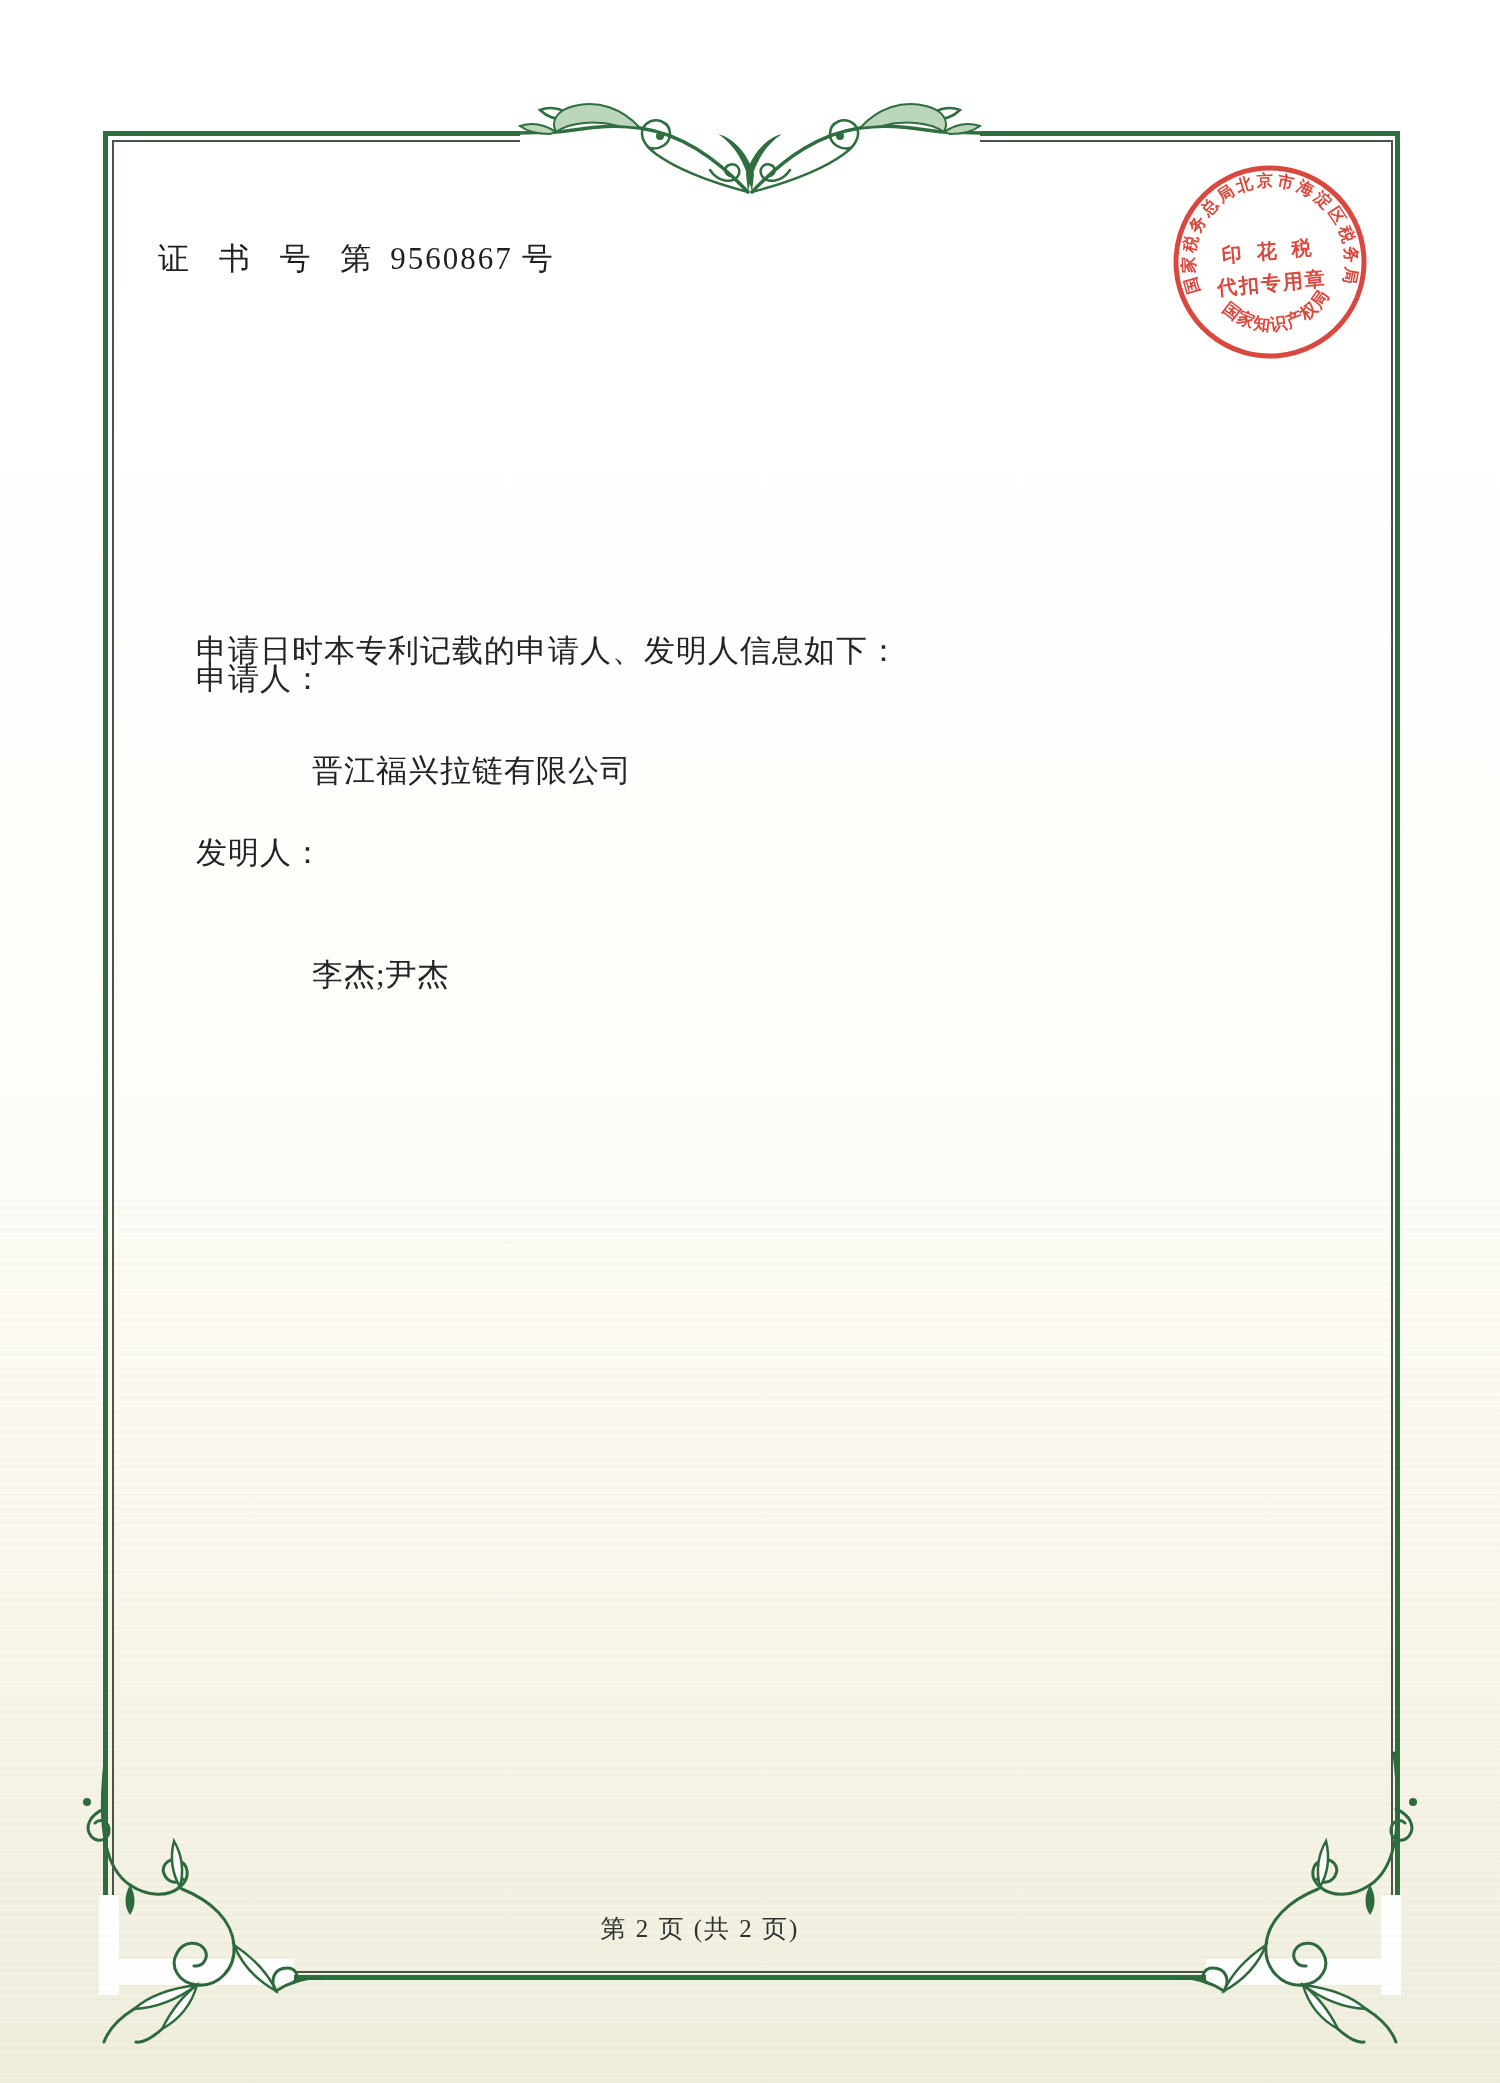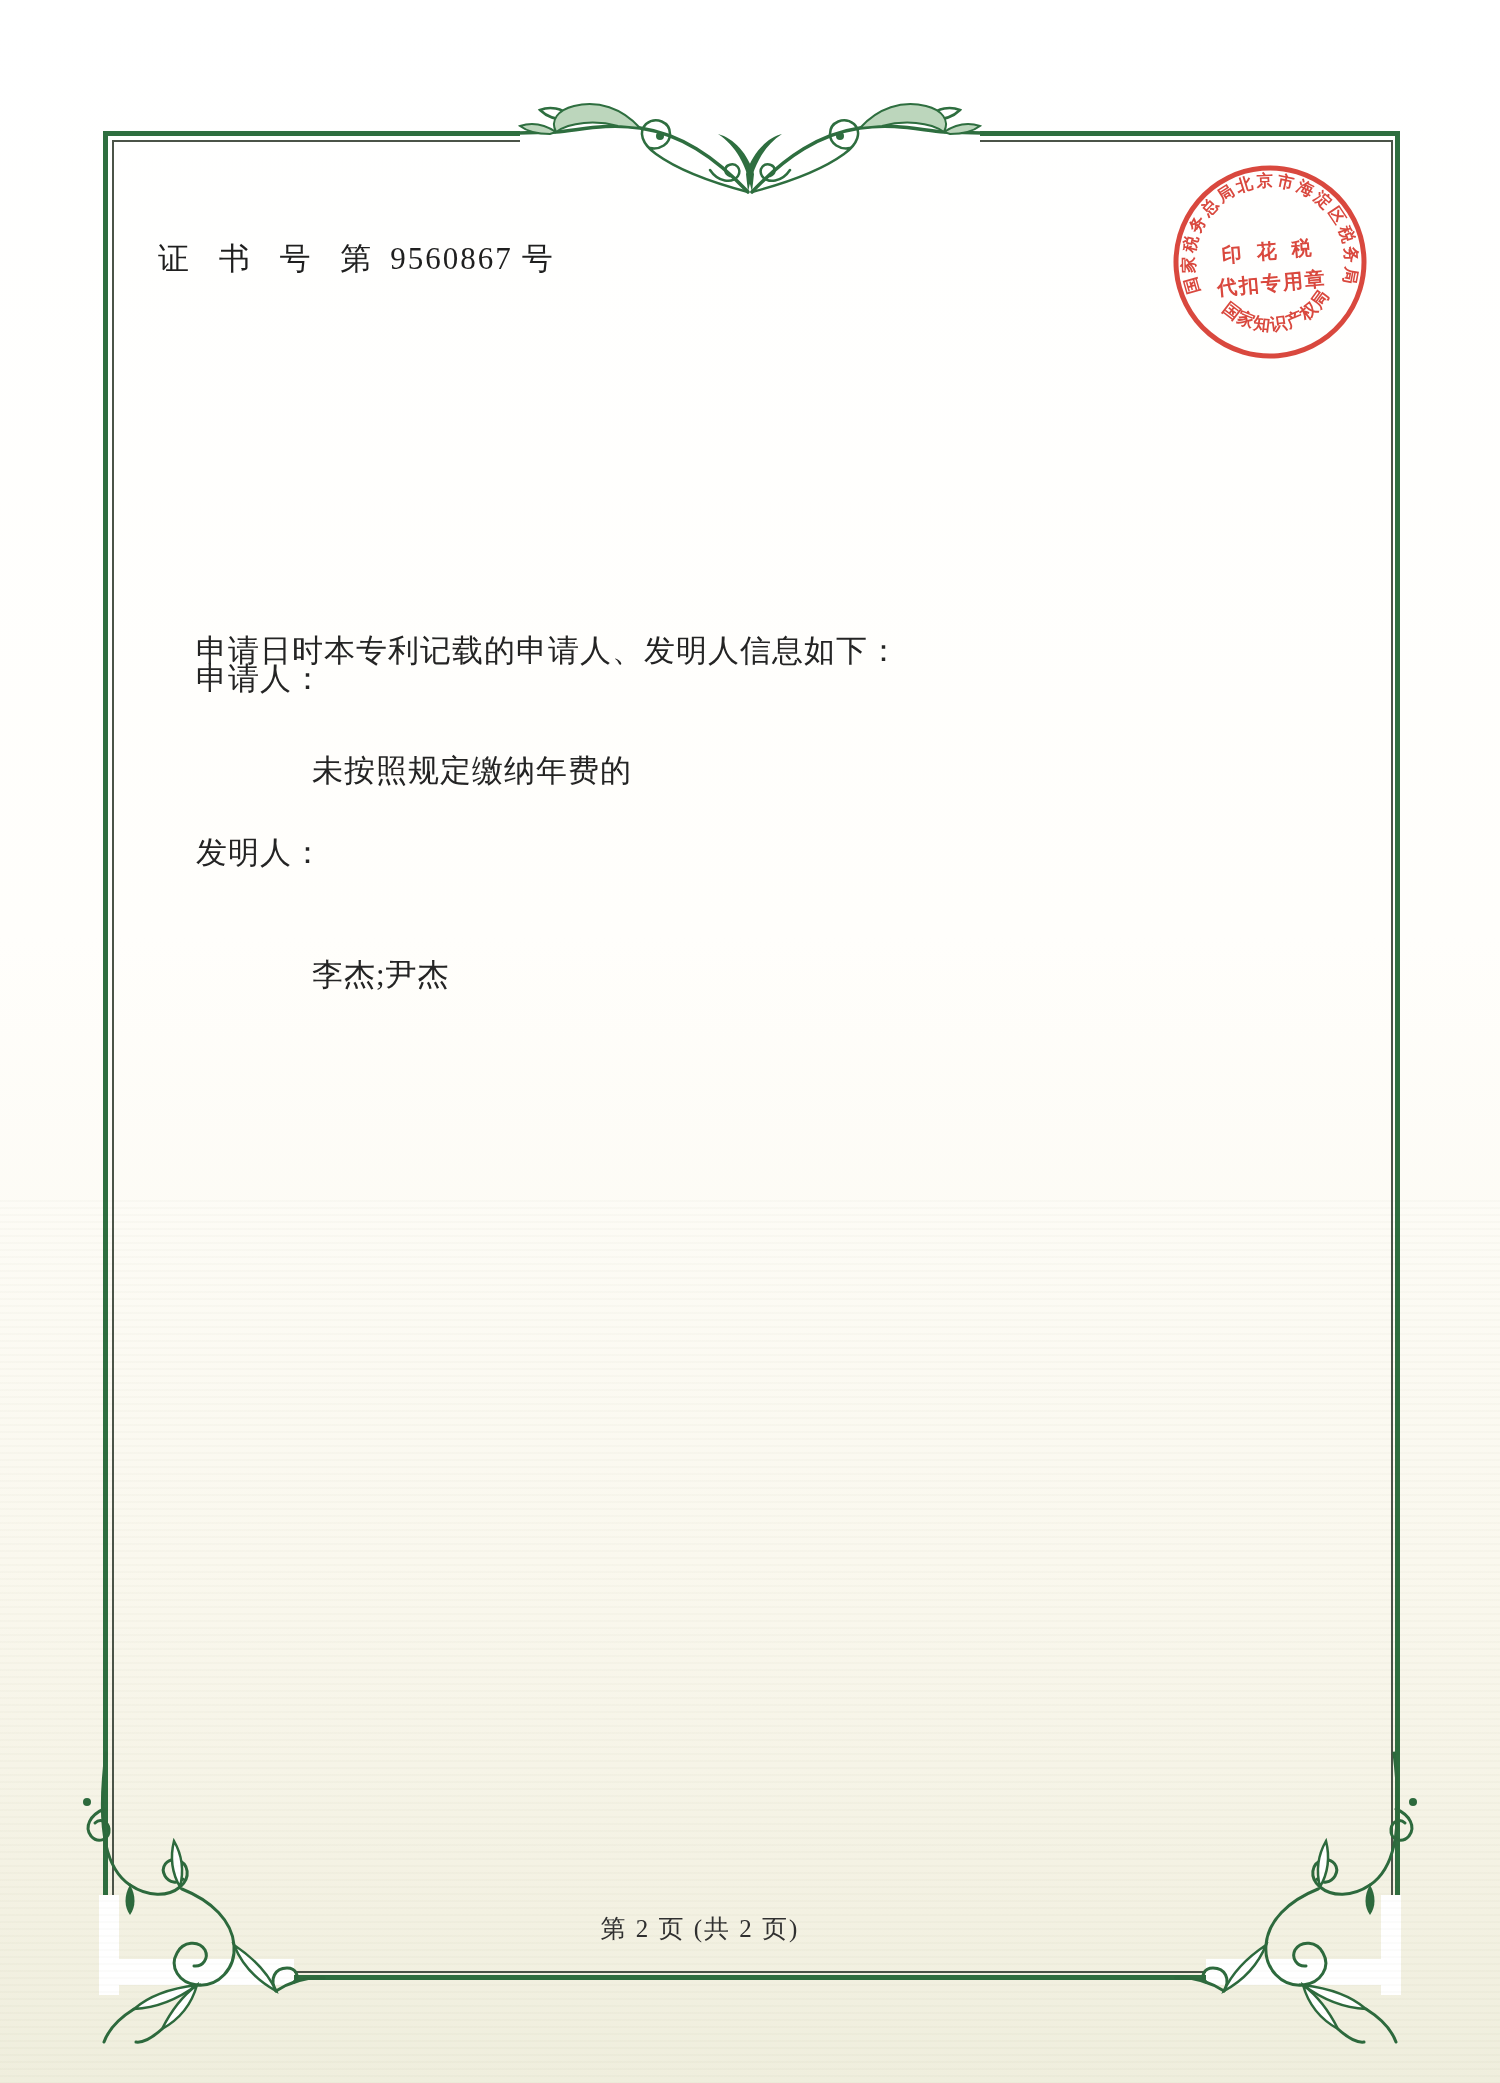--- a/index.html
+++ b/index.html
@@ -121,20 +121,20 @@
     </g>
   </svg>
 
   <div class="cert-no">
     <span class="prefix">证 书 号 第</span><span class="number">9560867</span><span class="suffix">号</span>
   </div>
 
 
   <div class="tline info-intro">申请日时本专利记载的申请人、发明人信息如下：</div>
   <div class="tline applicant-label">申请人：</div>
-  <div class="tline applicant-name">未按照规定缴纳年费的</div>
+  <div class="tline applicant-name">晋江福兴拉链有限公司</div>
   <div class="tline inventor-label">发明人：</div>
   <div class="tline inventor-names">李杰;尹杰</div>
 
   <div class="footer">第 2 页 (共 2 页)</div>
 
   <div class="scan-texture"></div>
 </div>
 
 </body></html>

